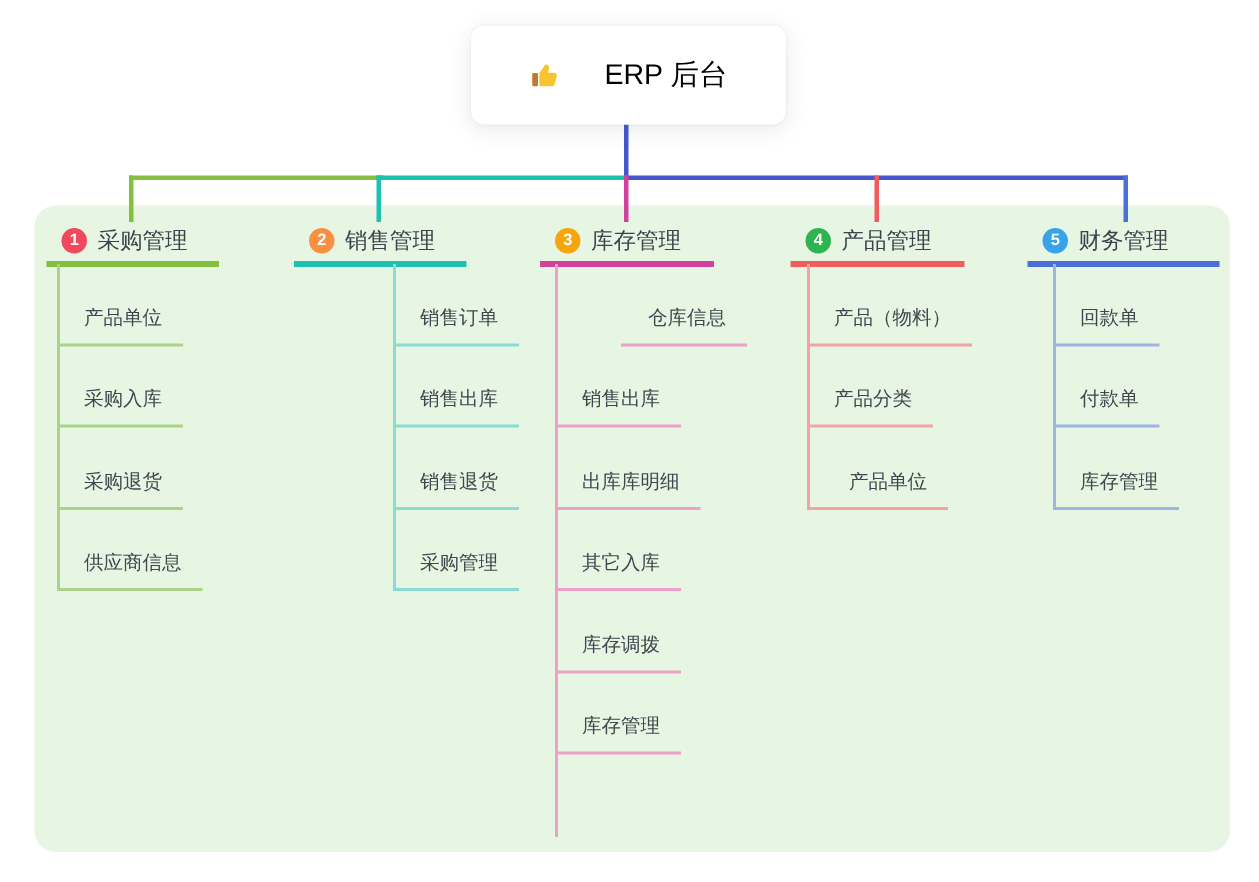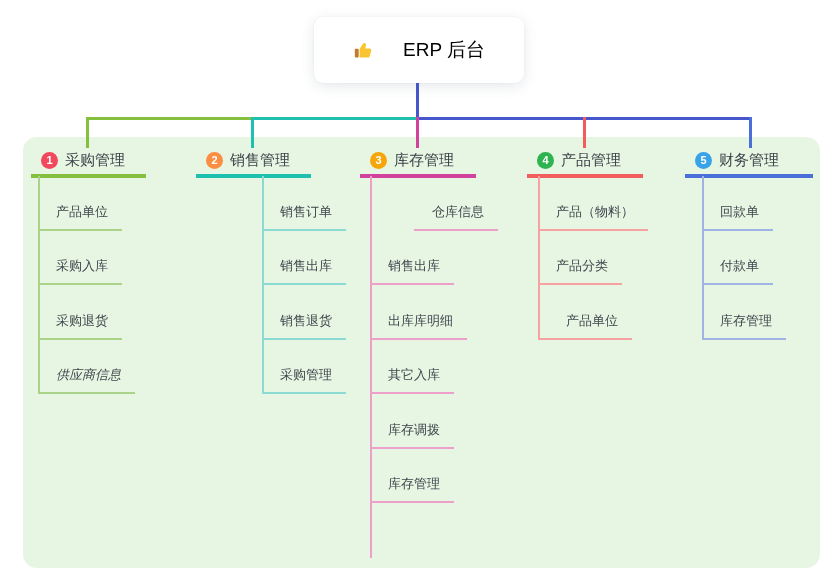--- a/index.html
+++ b/index.html
@@ -55,21 +55,21 @@
   <div id="branches">
       <div class="branch-header" style="left: 31px; width: 115px; border-bottom: 4px solid rgb(132, 191, 62);">
         <div class="badge" style="background: rgb(241, 72, 94);">1</div>
         <div>采购管理</div>
       </div>
       <div class="branch-items" style="left: 38px; height: 218px;">
         <div class="vline" style="height: 218px; background: rgb(170, 211, 137);"></div>
         <div class="branch-item" style="border-bottom: 2px solid rgb(170, 211, 137);">产品单位</div>
         <div class="branch-item" style="border-bottom: 2px solid rgb(170, 211, 137);">采购入库</div>
         <div class="branch-item" style="border-bottom: 2px solid rgb(170, 211, 137);">采购退货</div>
-        <div class="branch-item" style="border-bottom: 2px solid rgb(170, 211, 137); font-style: italic;">供应商信息</div>
+        <div class="branch-item" style="border-bottom: 2px solid rgb(170, 211, 137);">供应商信息</div>
       </div>
       <div class="branch-header" style="left: 196px; width: 115px; border-bottom: 4px solid rgb(30, 192, 176);">
         <div class="badge" style="background: rgb(250, 142, 66);">2</div>
         <div>销售管理</div>
       </div>
       <div class="branch-items" style="left: 215px; height: 218px; margin-left: 47px;">
         <div class="vline" style="height: 218px; background: rgb(139, 219, 210);"></div>
         <div class="branch-item" style="border-bottom: 2px solid rgb(139, 219, 210);">销售订单</div>
         <div class="branch-item" style="border-bottom: 2px solid rgb(139, 219, 210);">销售出库</div>
         <div class="branch-item" style="border-bottom: 2px solid rgb(139, 219, 210);">销售退货</div>

